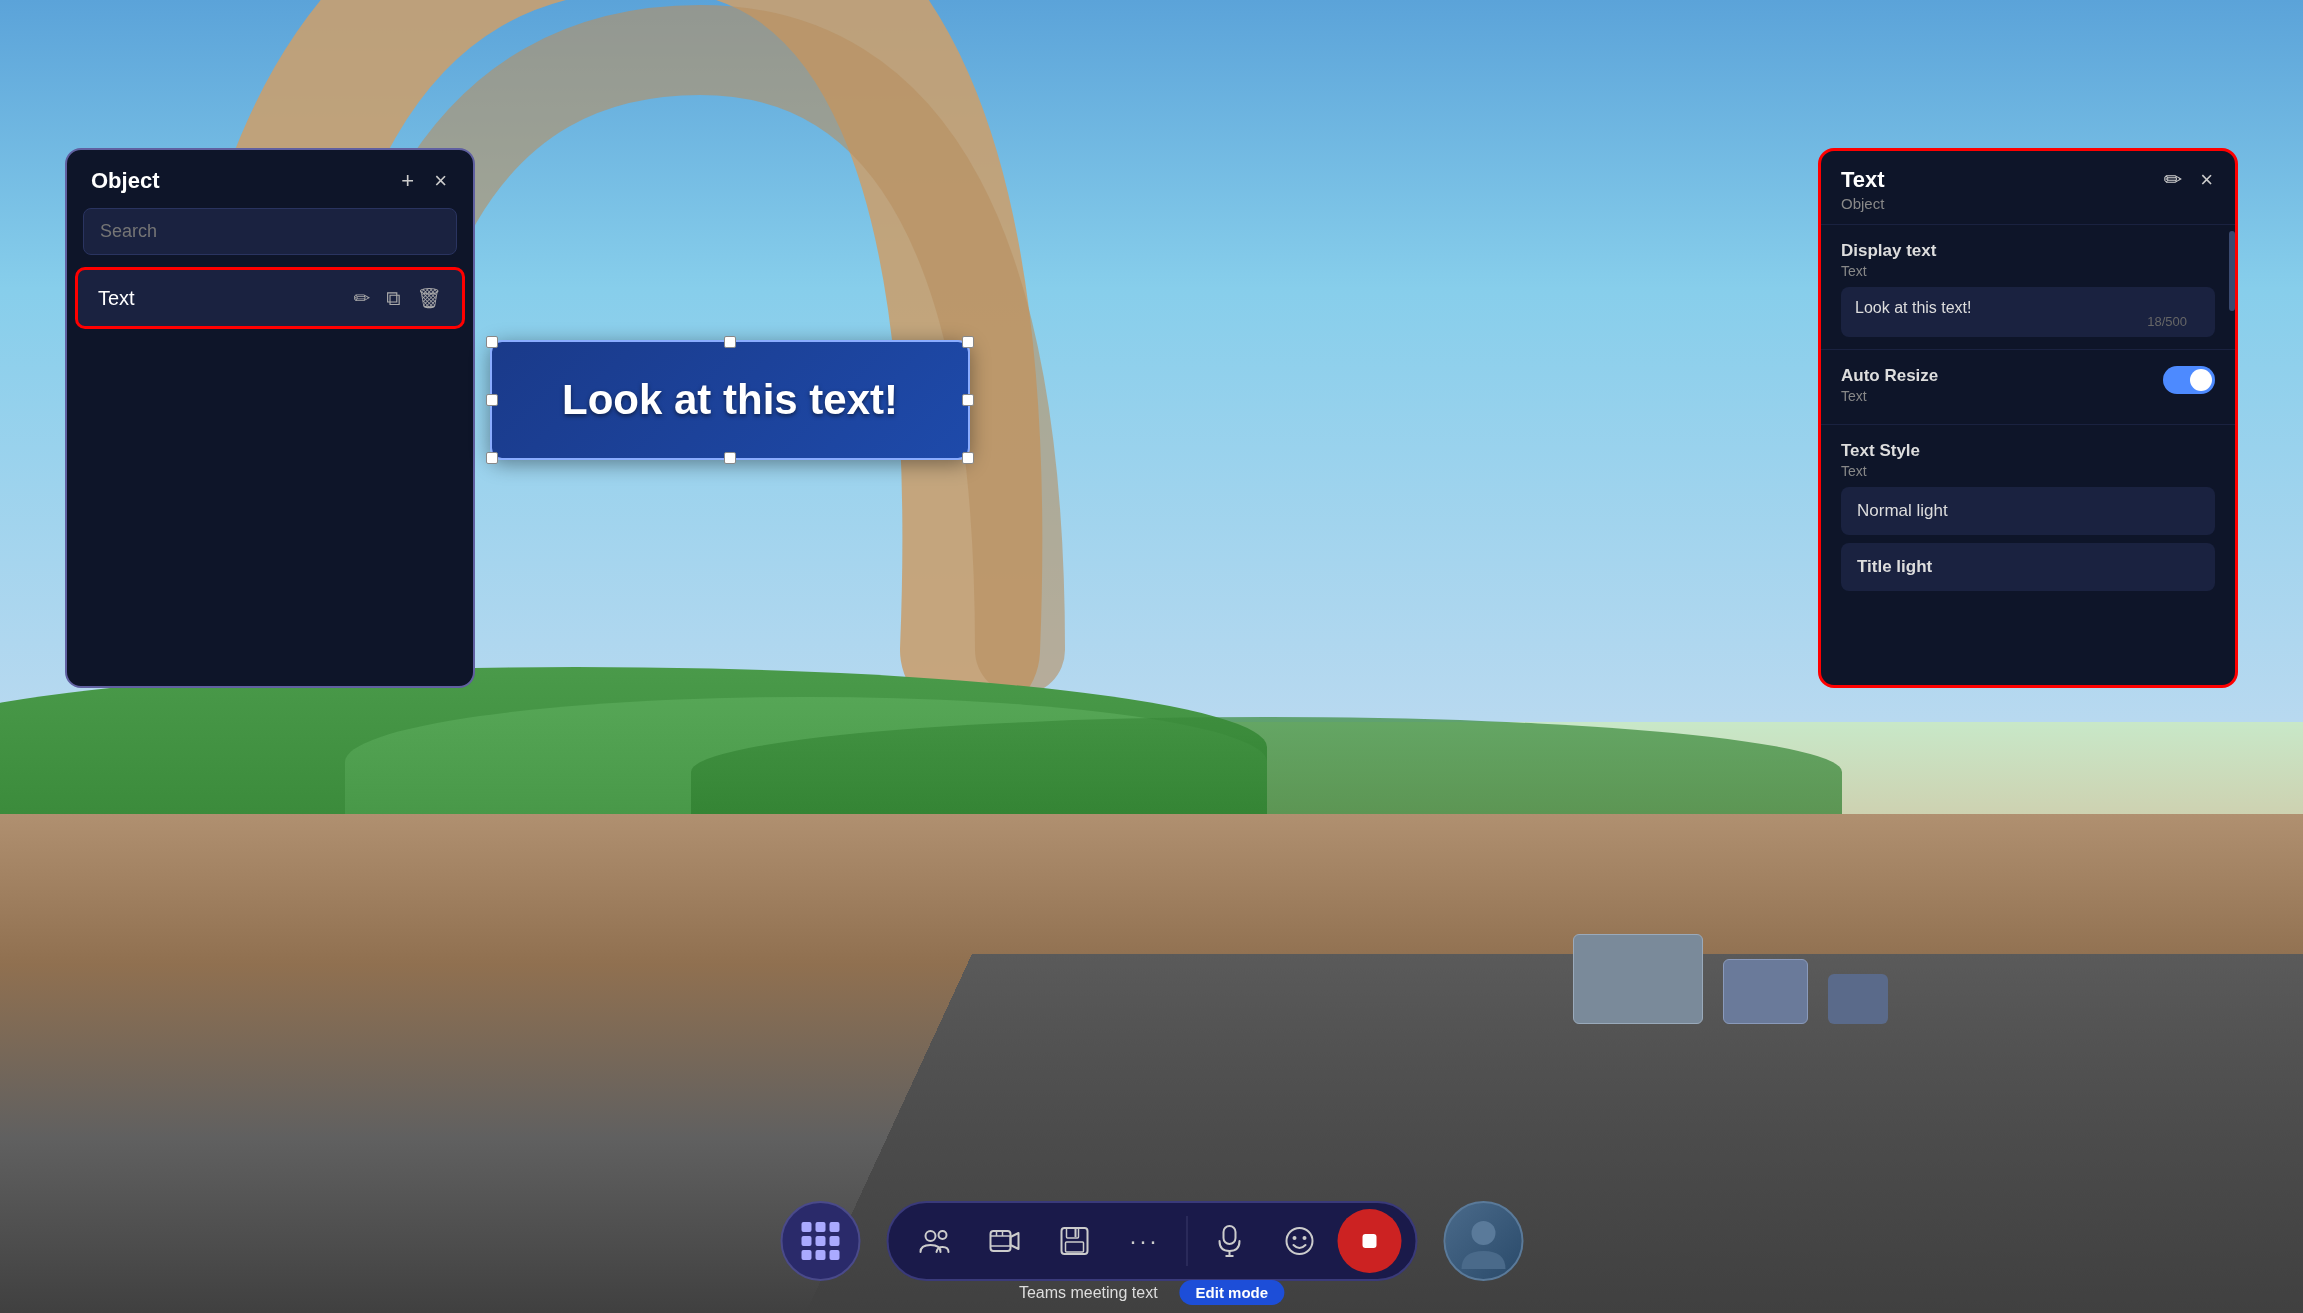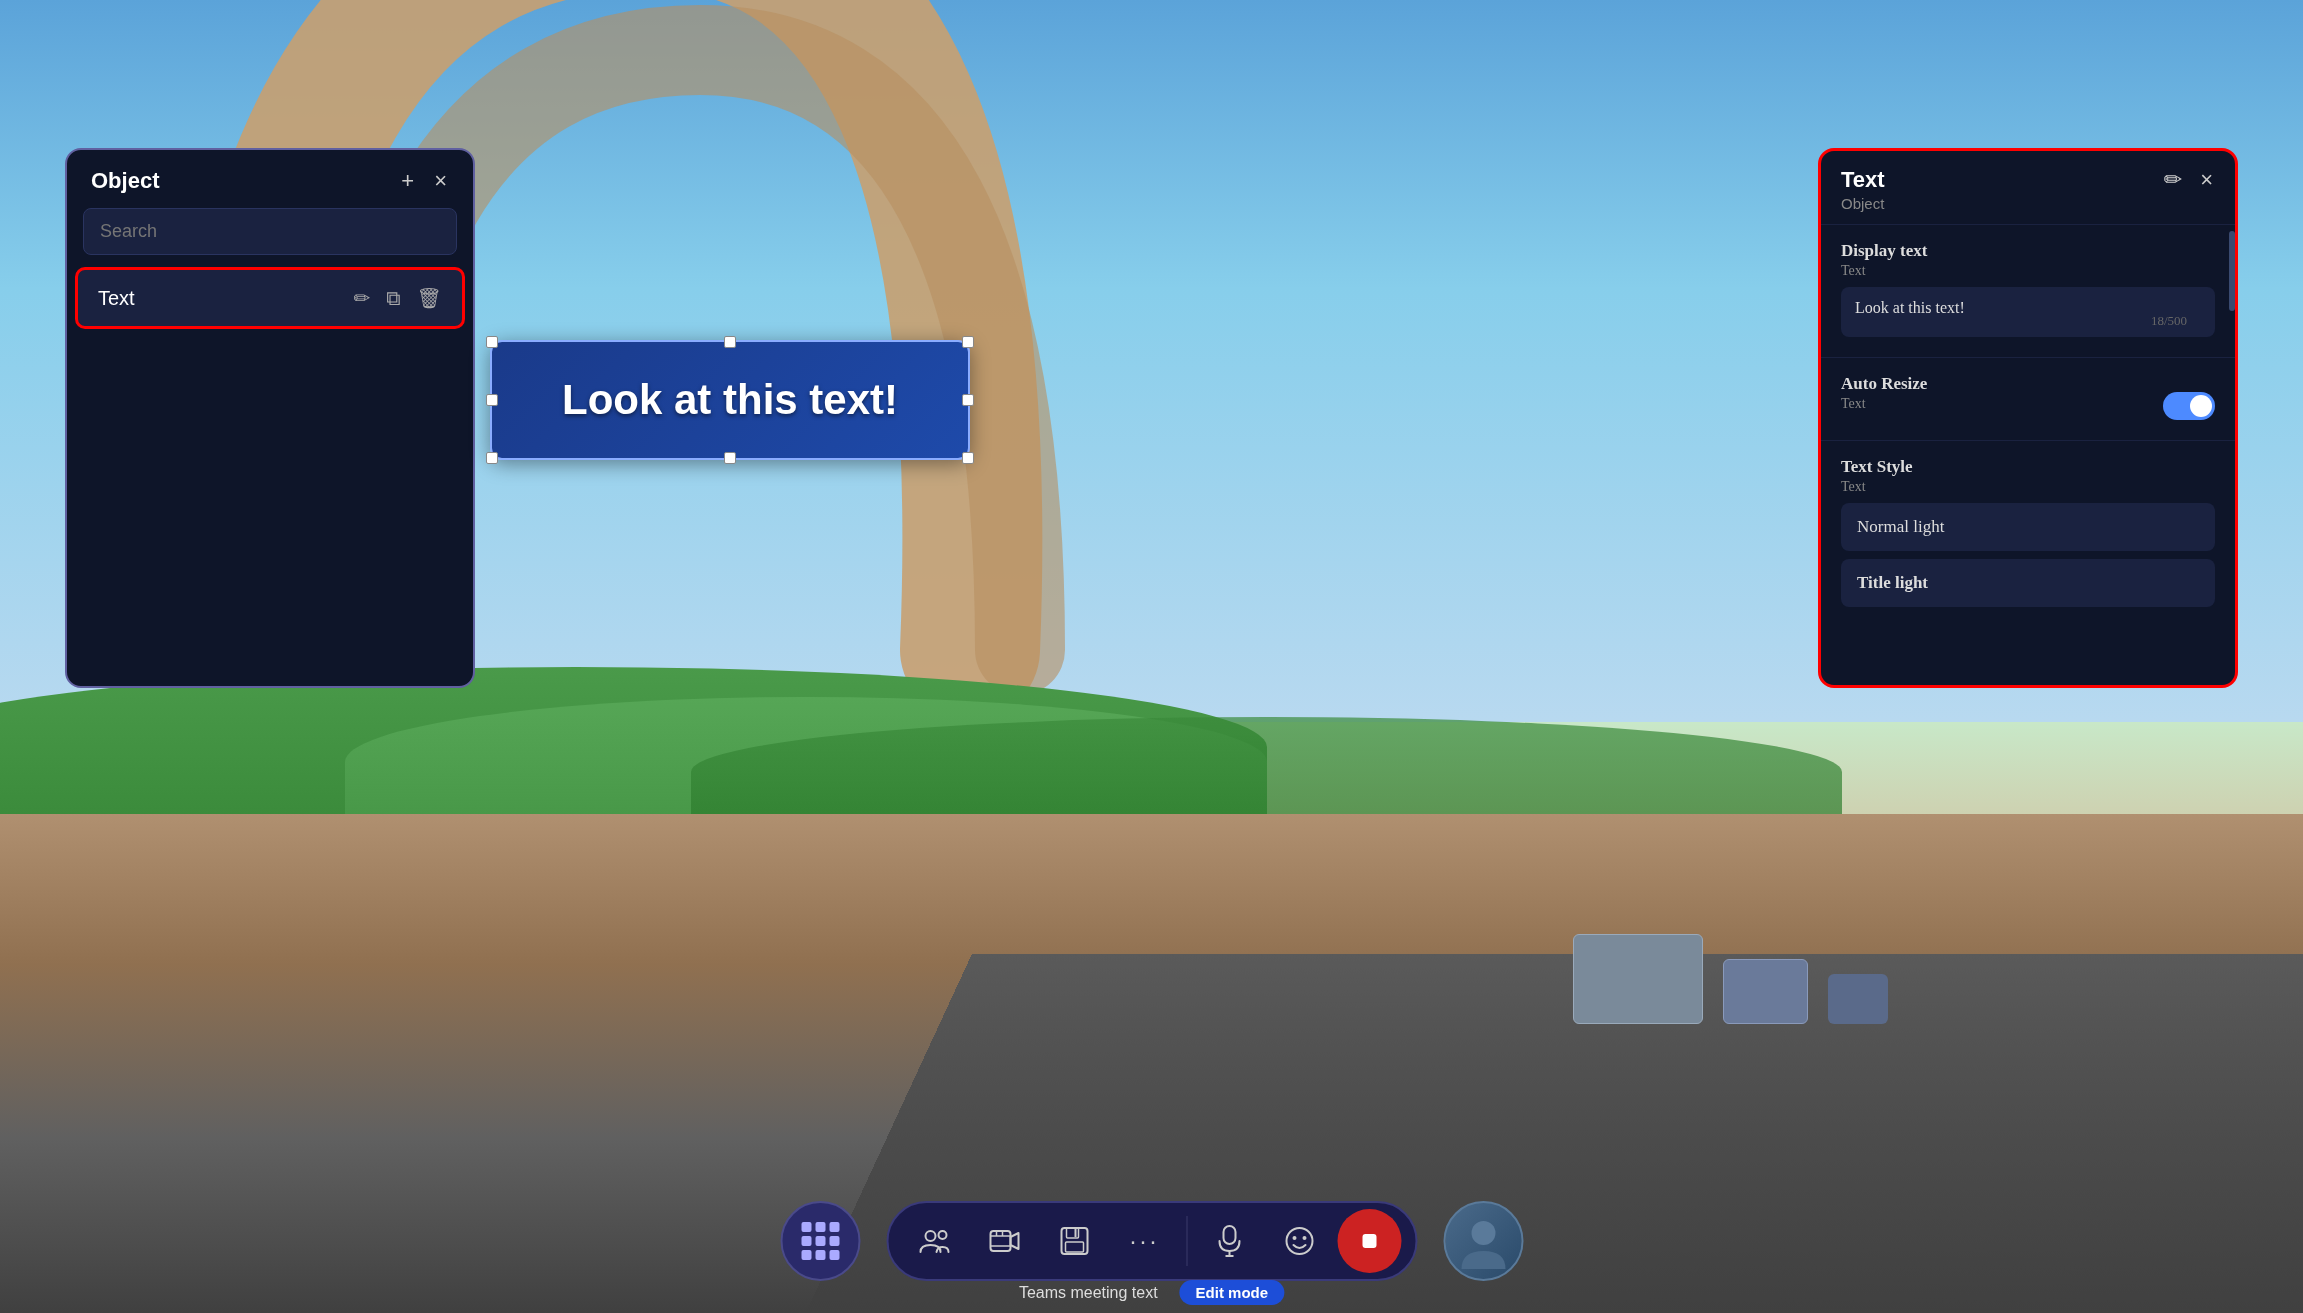--- a/index.html
+++ b/index.html
@@ -245,23 +245,22 @@
       right: 0;
       top: 80px;
       width: 6px;
       height: 80px;
       background: #3a4a70;
       border-radius: 3px;
     }
 
     
     .prop-section {
-      padding: 16px 20px 20px;
+      padding: 16px 20px 12px;
       border-bottom: 1px solid #1a2240;
-      font-family: Liberation Serif, serif;
     }
 
     .prop-label {
       color: #ddd;
       font-size: 17px;
       font-weight: 600;
       margin-bottom: 2px;
     }
 
     .prop-type {
@@ -284,21 +283,21 @@
       position: absolute;
       bottom: 8px;
       right: 28px;
       color: #666;
       font-size: 13px;
     }
 
     
     .prop-row-inline {
       display: flex;
-      align-items: flex-end;
+      align-items: flex-start;
       justify-content: space-between;
     }
 
     .toggle-switch {
       width: 52px;
       height: 28px;
       background: #4d8aff;
       border-radius: 14px;
       position: relative;
       cursor: pointer;

